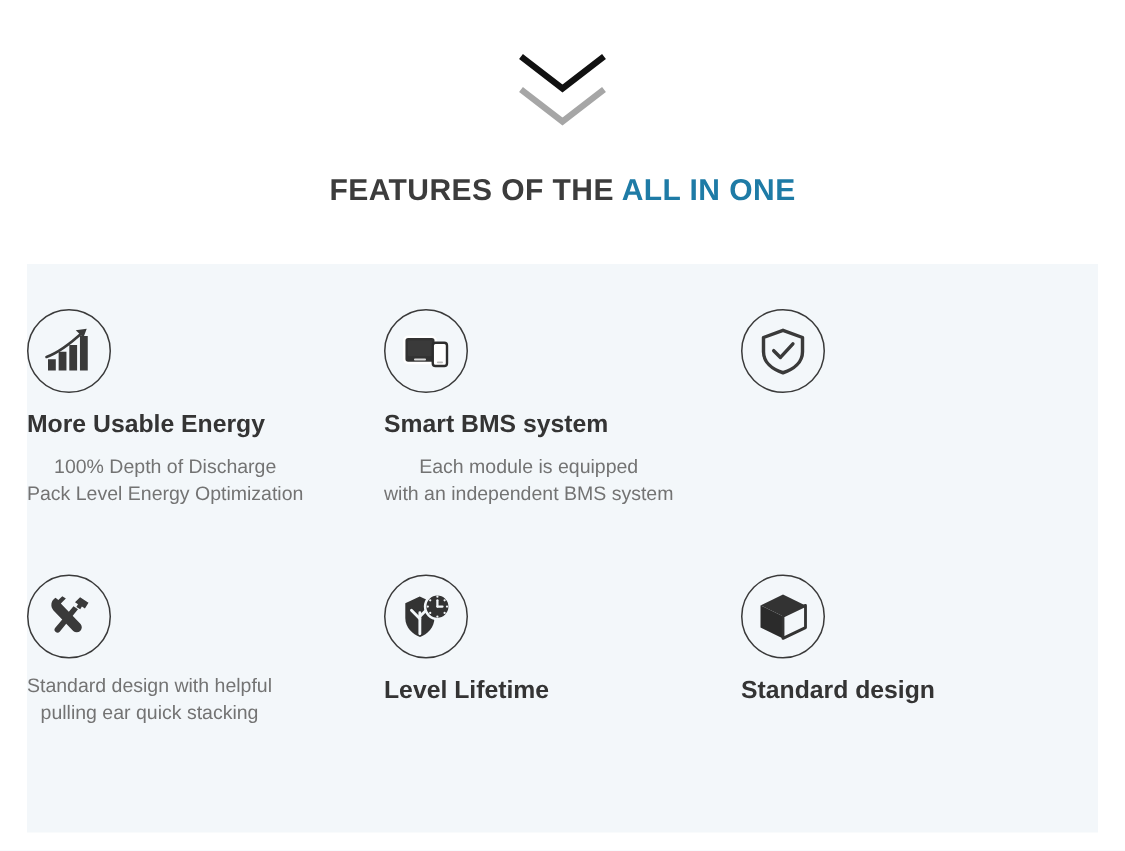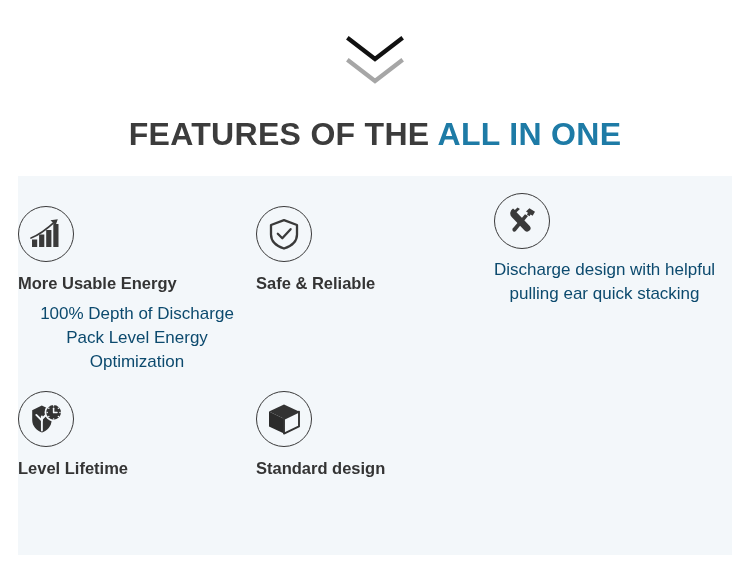--- a/index.html
+++ b/index.html
@@ -35,21 +35,21 @@
     margin-top: -4px;
   }
 
   
   .title {
     position: absolute;
     left: 0;
     top: 116px;
     width: 750px;
     text-align: center;
-    font-size: 32px;
+    font-size: 20px;
     font-weight: bold;
     letter-spacing: 0.3px;
     color: #3c3c3c;
     white-space: nowrap;
   }
   .title .accent {
     color: #1e7ba6;
   }
 
   
@@ -100,23 +100,23 @@
     margin-top: 12px;
     font-size: 16.5px;
     font-weight: bold;
     color: #343434;
     text-align: center;
     white-space: nowrap;
   }
 
   .feat-desc {
     margin-top: 9px;
-    font-size: 17px;
+    font-size: 13px;
     line-height: 1.42;
-    color: #0c4a6e;
+    color: #737373;
     text-align: center;
     white-space: pre-line;
   }
 </style>
 </head>
 <body>
 
 <div class="chevron-wrap">
   <span class="chev">
     <svg width="58" height="26" viewBox="0 0 58 26">
@@ -146,45 +146,60 @@
           </g>
           <path d="M4 23 C11 20.5, 19.5 14.5, 28.5 6.2" fill="none" stroke="#3a3a3a" stroke-width="1.7" stroke-linecap="round"></path>
           <polygon points="30.8,4.2 23.5,5.2 28.6,10.2" fill="#3a3a3a"></polygon>
         </svg>
       </div>
       <div class="feat-title">More Usable Energy</div>
       <div class="feat-desc">100% Depth of Discharge
 Pack Level Energy Optimization</div>
     </div>
 
+    <div class="cell">
+      <div class="icon-circle">
+        <svg width="36" height="36" viewBox="0 0 36 36">
+
+          <rect x="3.5" y="8.5" width="21" height="17.5" rx="2.6" ry="2.6" fill="#323232" stroke="#ffffff" stroke-width="1.6"></rect>
+          <rect x="6" y="11" width="16" height="10.5" rx="0.8" ry="0.8" fill="#3a3a3a"></rect>
+          <rect x="10" y="23" width="8" height="1.3" rx="0.6" ry="0.6" fill="#d8d8d8"></rect>
+
+          <rect x="22.5" y="12.5" width="9.5" height="15.5" rx="1.8" ry="1.8" fill="#ffffff" stroke="#2e2e2e" stroke-width="1.6"></rect>
+          <rect x="25.3" y="25" width="4" height="1.1" rx="0.5" ry="0.5" fill="#b9b9b9"></rect>
+        </svg>
+      </div>
+      <div class="feat-title">Smart BMS system</div>
+      <div class="feat-desc">Each module is equipped
+with an independent BMS system</div>
+    </div>
 
     <div class="cell">
       <div class="icon-circle">
         <svg width="34" height="34" viewBox="0 0 34 34">
           <path d="M17 3.2 L30 8 L30 17.5 C30 24.5 24.2 29.2 17 31.5 C9.8 29.2 4 24.5 4 17.5 L4 8 Z" fill="none" stroke="#3a3a3a" stroke-width="2.3" stroke-linejoin="round"></path>
           <polyline points="10.8,16.8 15.3,21.3 23.6,12.2" fill="none" stroke="#3a3a3a" stroke-width="2.3" stroke-linecap="round" stroke-linejoin="round"></polyline>
         </svg>
       </div>
-      <div class="feat-title">Safe &amp; Reliable</div>
     </div>
 
     <div class="cell row2">
       <div class="icon-circle">
         <svg width="36" height="36" viewBox="0 0 36 36">
           <g fill="#3a3a3a">
 
             <path d="M8.8 5.6 a5.6 5.6 0 0 0 -1.2 8.6 l13.4 13.4 a3.4 3.4 0 0 0 4.8 -4.8
                      L12.4 9.4 l3.3 -3.3 -2.4 -1.5 -2.6 2.6 -1.9 -1.6 Z" transform="rotate(1 18 18)"></path>
 
             <path d="M25.4 5.2 l5.6 3.6 -2.4 3.9 -2.0 -1.3 -1.1 1.8 -2.6 -1.6 1.1 -1.8 -2.0 -1.3 Z"></path>
             <path d="M21.0 11.2 l3.0 1.9 -12.2 15.0 a2.0 2.0 0 0 1 -3.1 -2.5 Z"></path>
           </g>
         </svg>
       </div>
-      <div class="feat-desc">Discharge design with helpful
+      <div class="feat-desc">Standard design with helpful
 pulling ear quick stacking</div>
     </div>
 
     <div class="cell row2">
       <div class="icon-circle">
         <svg width="36" height="36" viewBox="0 0 36 36">
 
           <path d="M13.8 4.6 L4.2 9.2 L4.2 19.0 C4.2 25.4 9.0 29.8 14.0 31.6
                    C19.0 29.8 23.6 25.4 23.6 19.0 L23.6 9.2 Z" fill="#333333"></path>
           <g stroke="#f3f7fa" stroke-width="1.9" fill="none" stroke-linecap="round">

